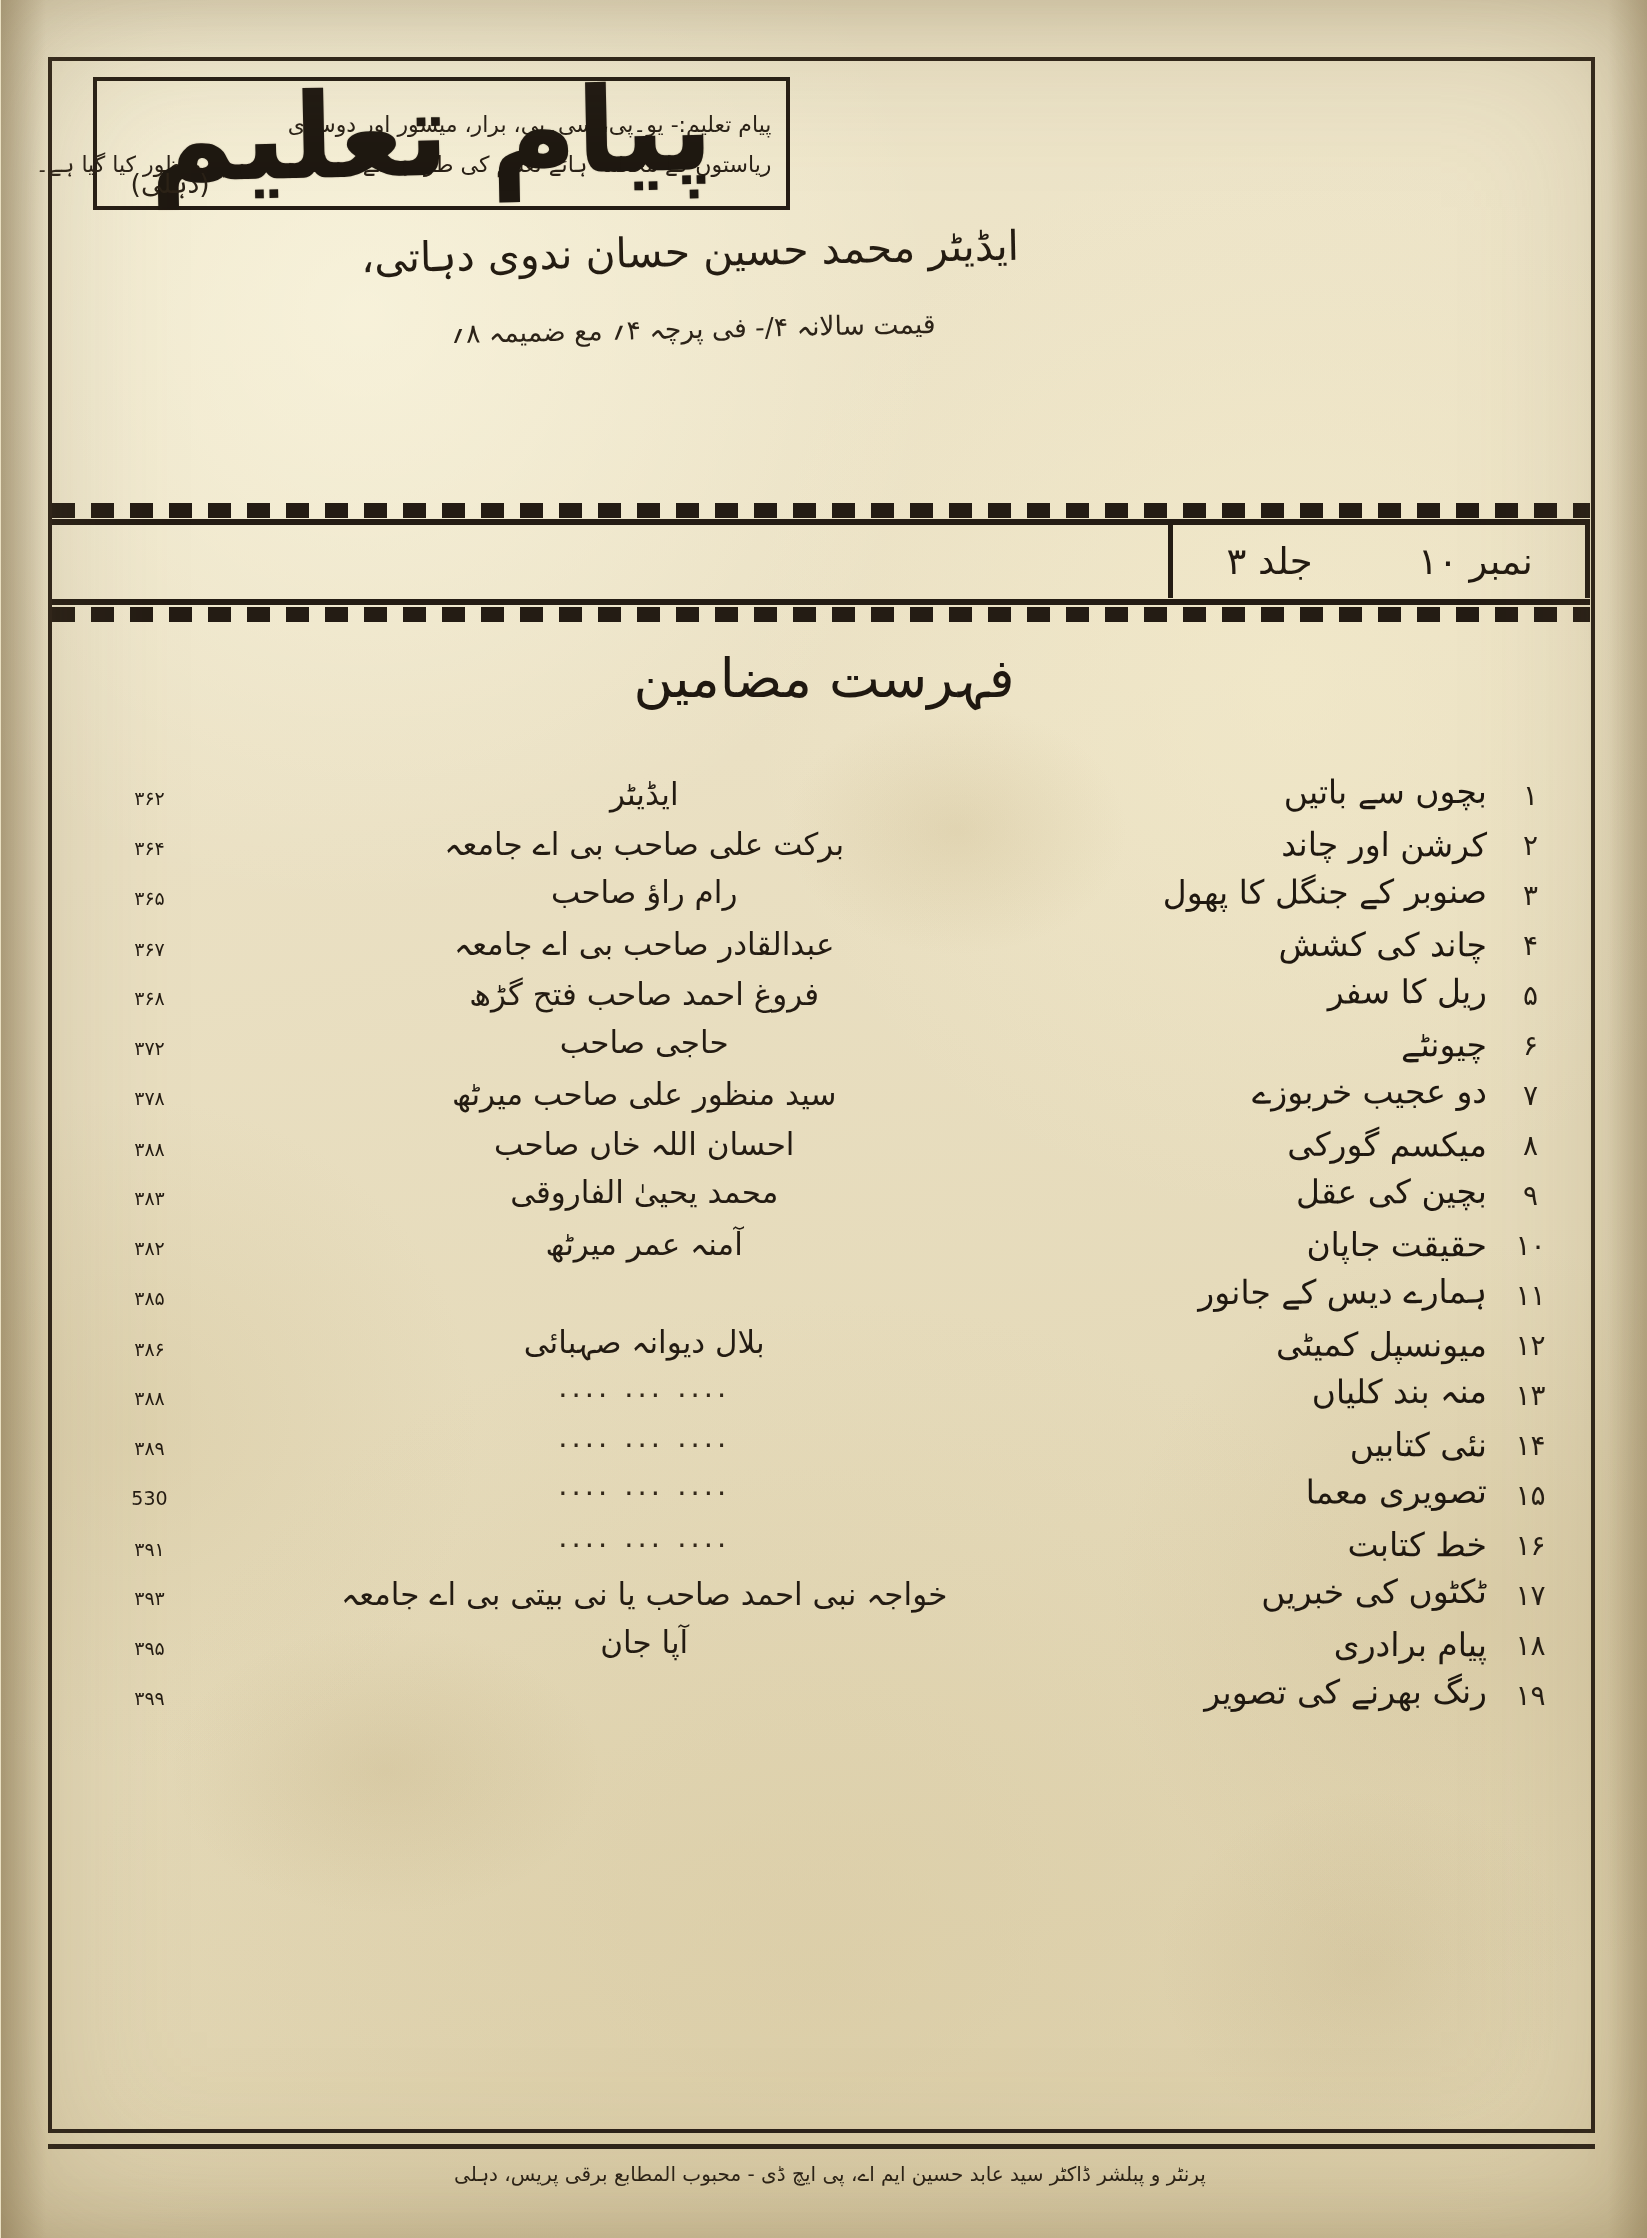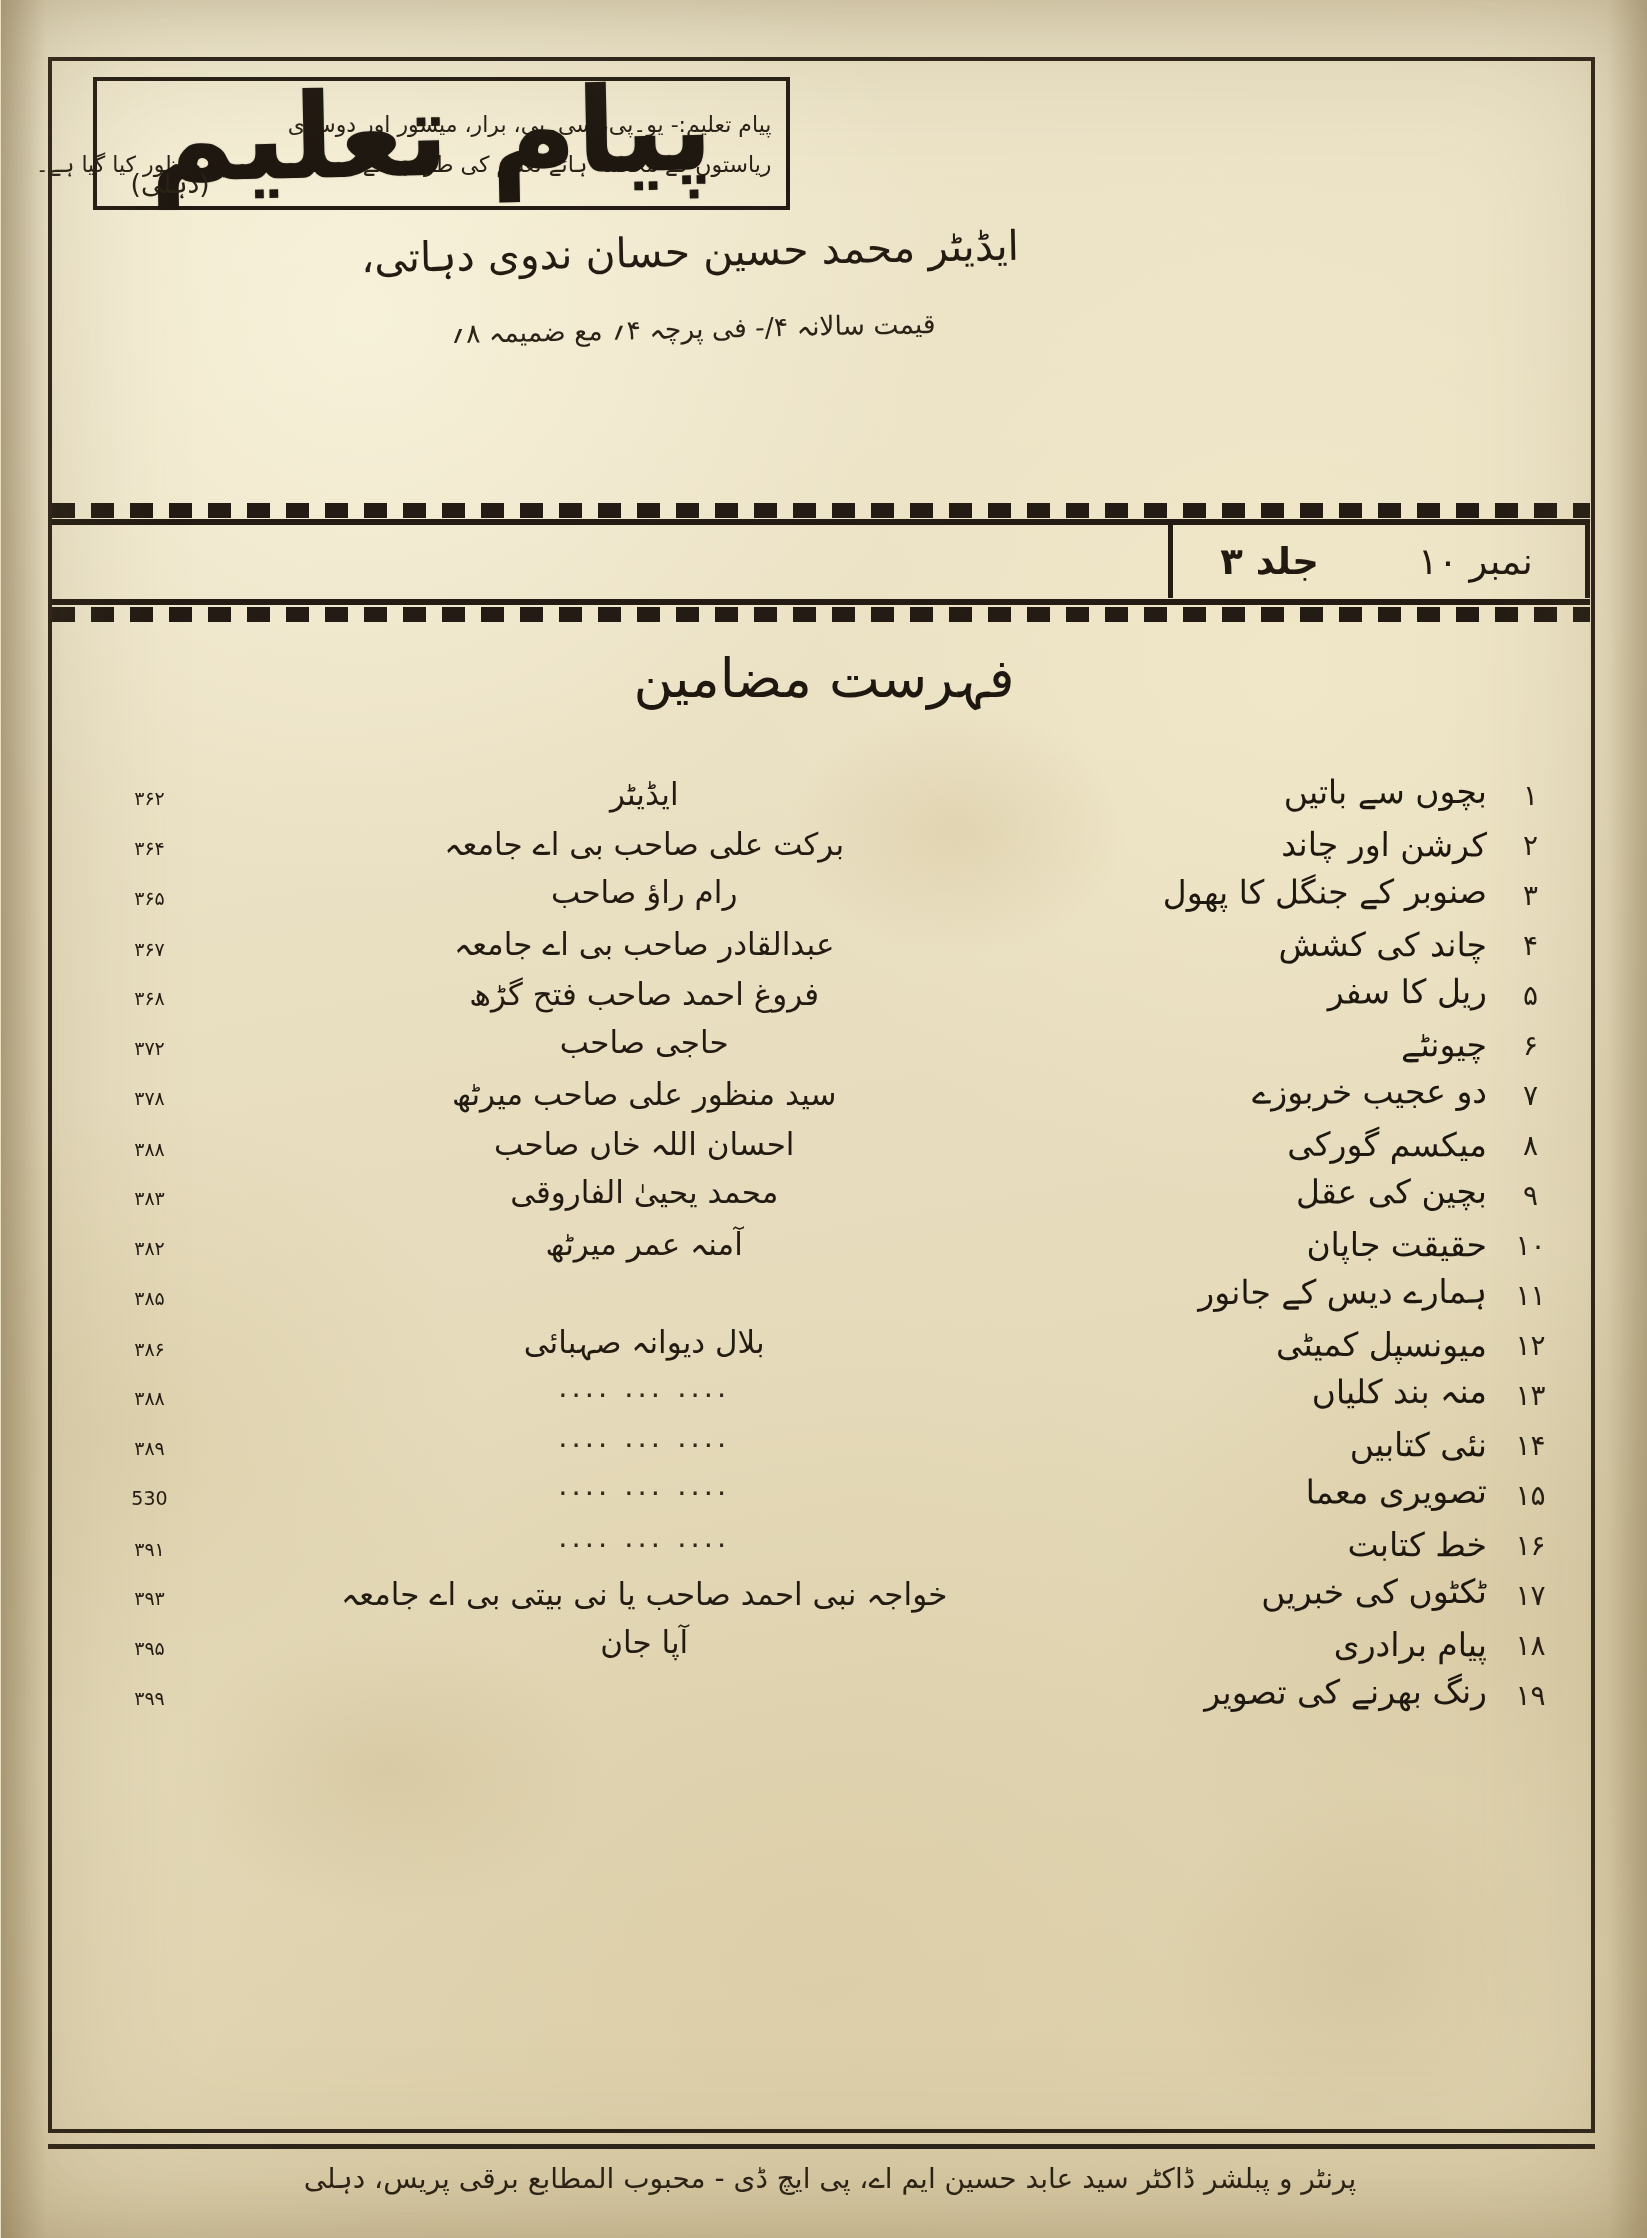--- a/index.html
+++ b/index.html
@@ -84,21 +84,21 @@
   }
   
   .volbar{
     position:absolute;left:52px;top:525px;width:1538px;height:73px;
     display:flex;flex-direction:row;align-items:stretch;
   }
   .volbar .cell{
     display:flex;align-items:center;justify-content:center;
     font-size:37px;color:#221a11;white-space:nowrap;
   }
-  .volbar .c-vol{width:193px;border-left:5.3px solid #241c14;font-weight:bold;}
+  .volbar .c-vol{width:193px;border-left:5.3px solid #241c14;}
   .volbar .c-date{flex:1;font-size:40px;}
   .volbar .c-num{width:219px;border-right:5.3px solid #241c14;}
   
   .toc-heading{
     position:absolute;left:0;right:0;top:647px;
     text-align:center;font-size:54px;color:#1f1810;letter-spacing:0.7px;
   }
   
   .toc{
     position:absolute;left:73px;top:774px;width:1494px;
@@ -129,21 +129,21 @@
   .toc-row:nth-child(odd) .col-title{transform:translateY(-1.3px) rotate(-.25deg);}
   .toc-row:nth-child(even) .col-title{transform:translateY(0.7px) rotate(.2deg);}
   .toc-row:nth-child(3n) .col-author{transform:translateY(-2px);}
   .toc-row:nth-child(4n) .col-page{transform:translateY(1.3px);}
   
   .footer-rule{
     position:absolute;left:48px;top:2144px;width:1547px;height:4.6px;background:#2a2118;
   }
   .imprint{
     position:absolute;left:12px;right:0;top:2162px;
-    text-align:center;font-size:28px;color:#251d13;
+    text-align:center;font-size:20px;color:#251d13;
     white-space:nowrap;
   }
   
   .stain{position:absolute;border-radius:50%;pointer-events:none;}
   .s1{left:784px;top:704px;width:345px;height:252px;background:radial-gradient(ellipse at center,rgba(176,152,98,.18),rgba(176,152,98,0) 70%);}
   .s2{left:173px;top:1627px;width:425px;height:286px;background:radial-gradient(ellipse at center,rgba(168,144,92,.16),rgba(168,144,92,0) 72%);}
   .s3{left:1162px;top:1793px;width:412px;height:345px;background:radial-gradient(ellipse at center,rgba(160,136,86,.14),rgba(160,136,86,0) 72%);}
   .edge-dark{
     position:absolute;left:0;top:0;width:46px;height:2239px;
     background:linear-gradient(90deg,rgba(120,100,62,.40),rgba(120,100,62,0));

